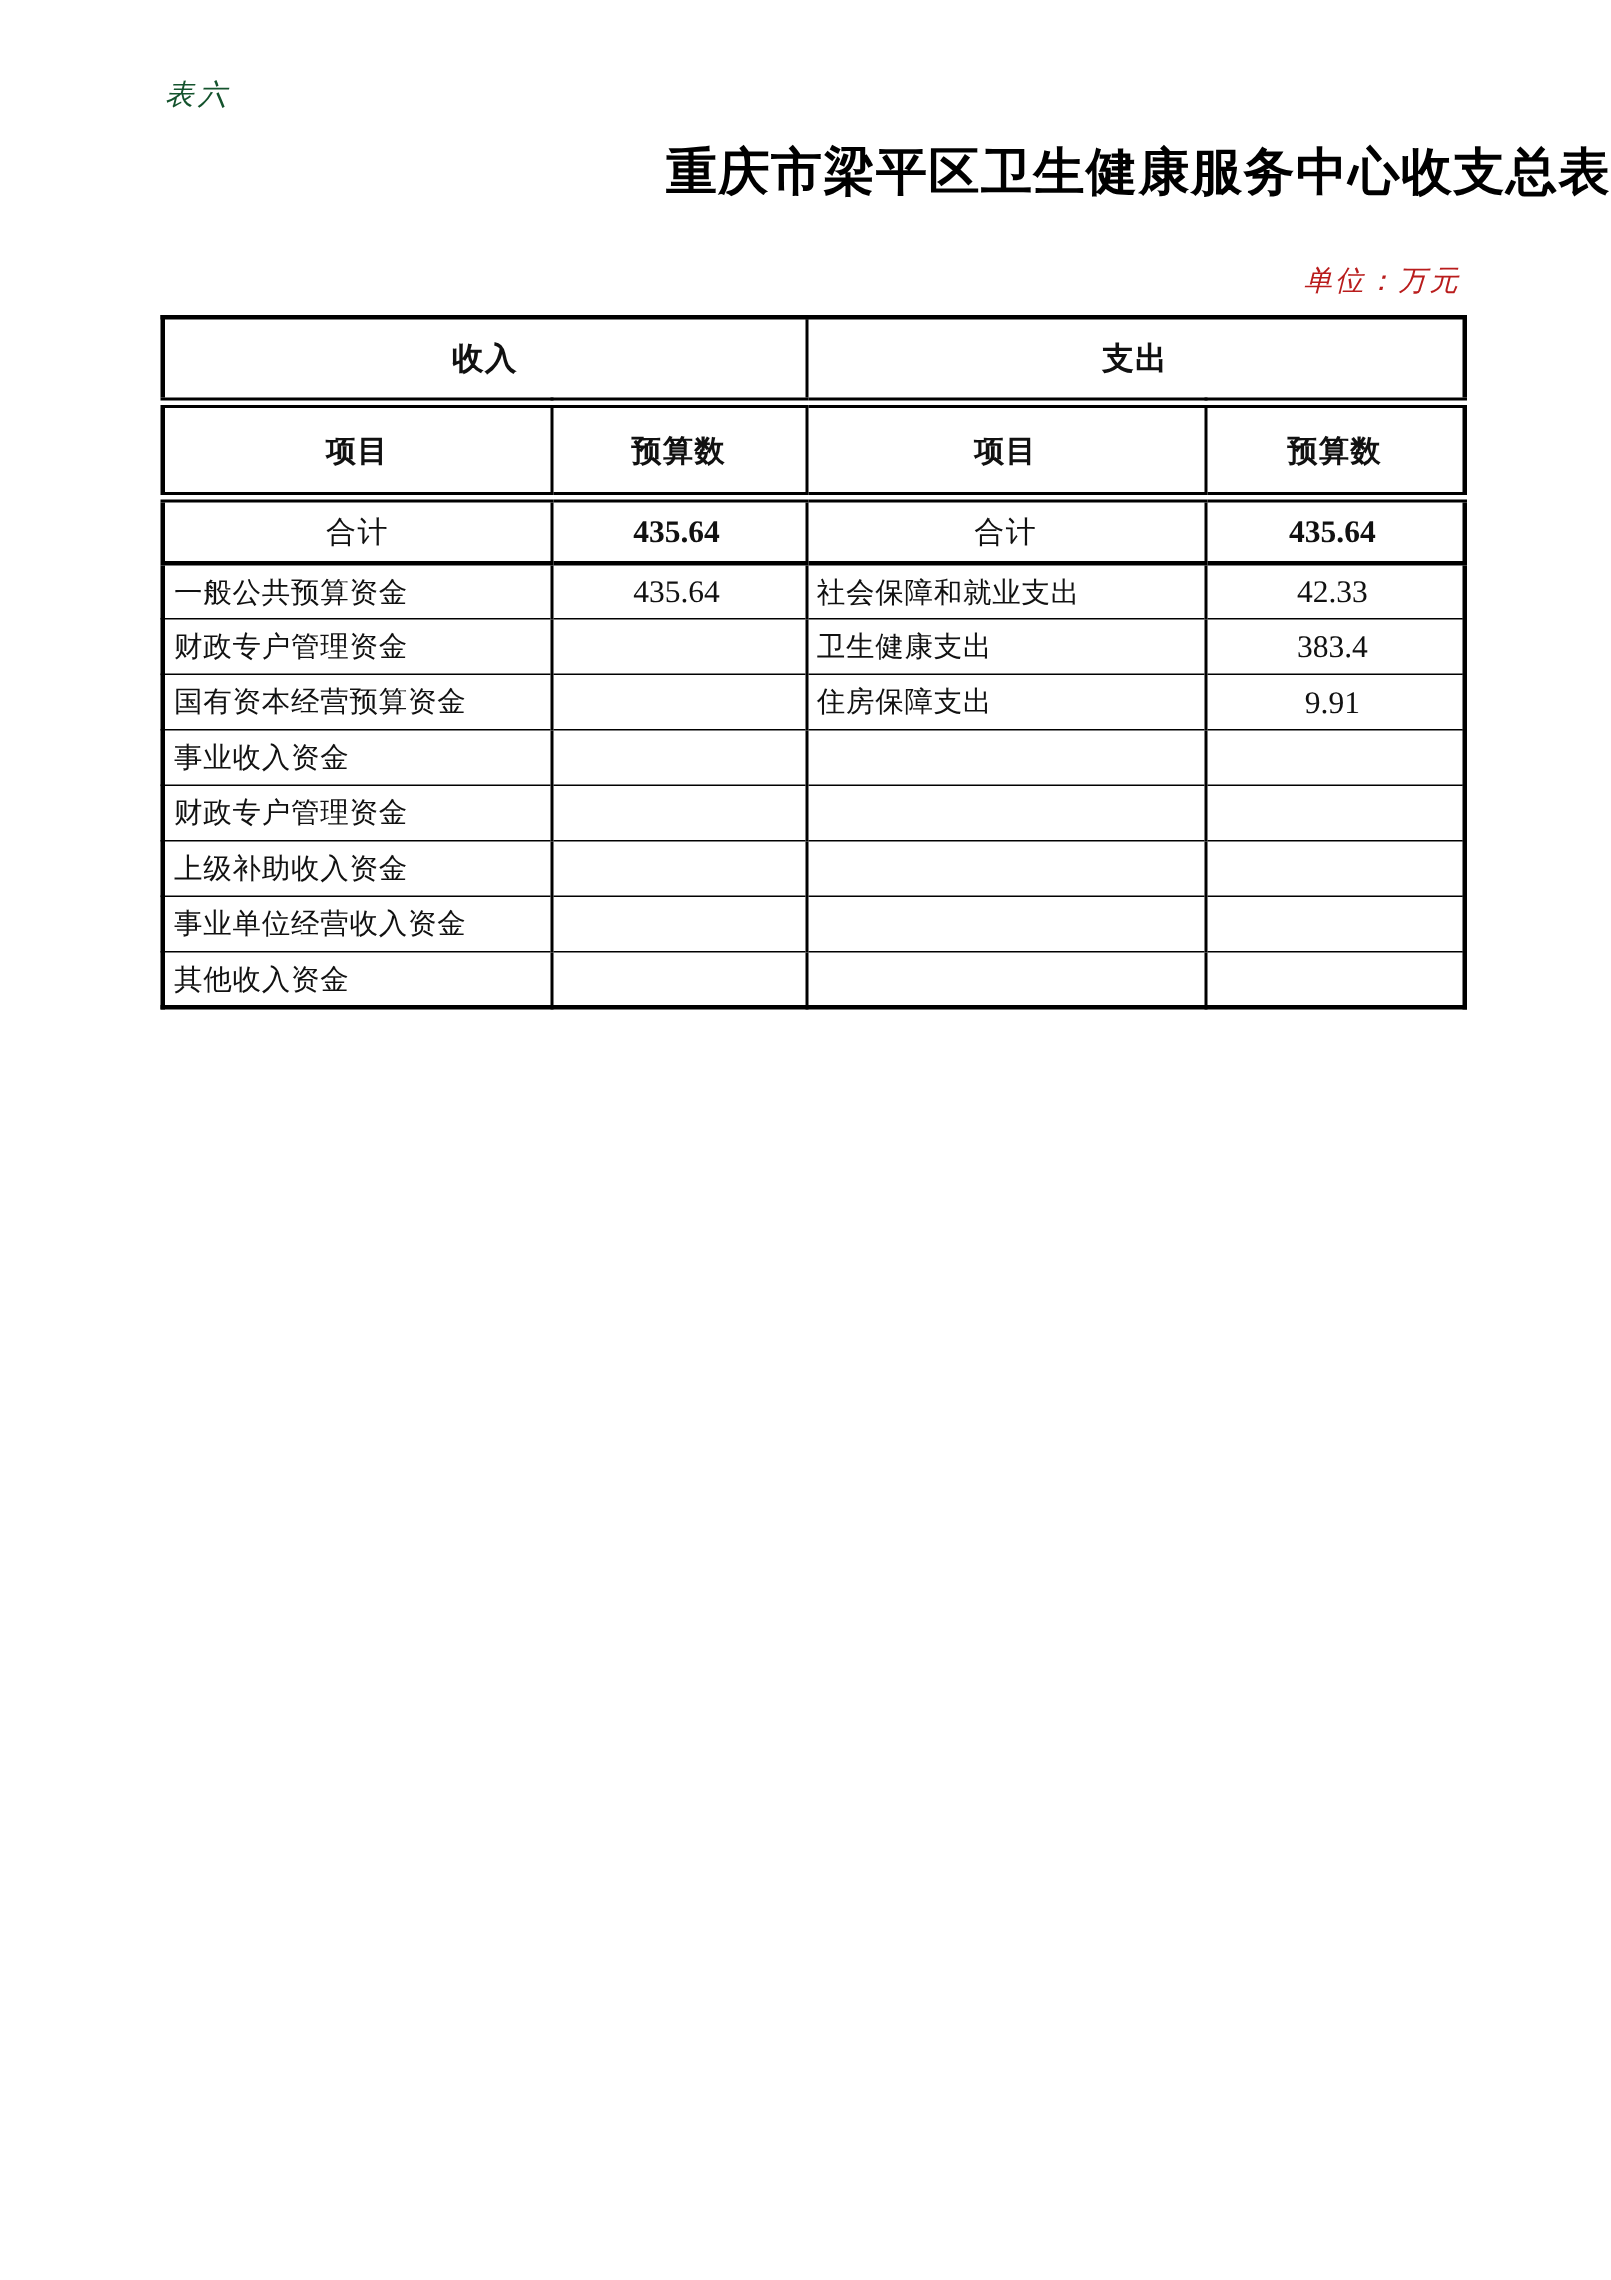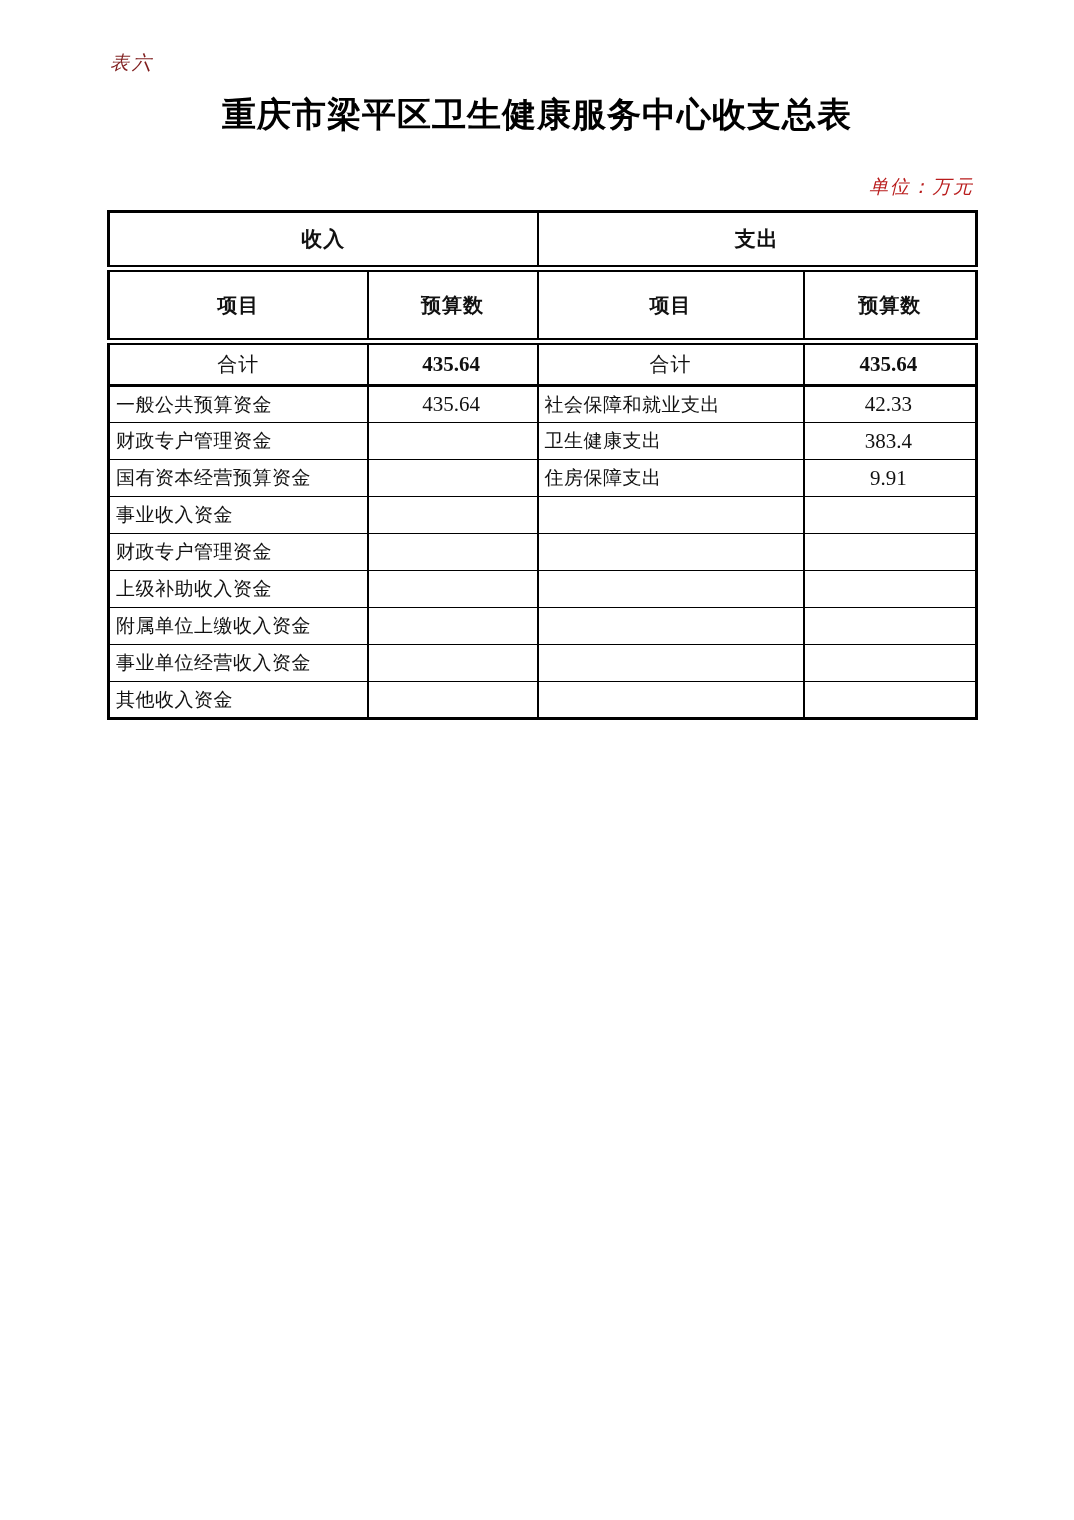--- a/index.html
+++ b/index.html
@@ -9,26 +9,26 @@
     position: relative;
     font-family: "DejaVu Serif", serif;
     color: #111;
   }
   .page { position: absolute; inset: 0; background: #fff; }
 
   .table-tag {
     position: absolute; left: 110px; top: 50px;
     font-family: "DejaVu Serif", serif;
     font-style: italic;
-    font-size: 19px; color: #7f1d1d;
+    font-size: 19px; color: #14532d;
     letter-spacing: 3px;
   }
   .doc-title {
     position: absolute; left: 0; top: 92px; width: 1074px;
-    text-align: center;
+    text-align: right;
     font-family: Liberation Sans, sans-serif;
     font-weight: bold;
     font-size: 34px;
     letter-spacing: 1px;
     color: #000;
   }
   .unit-note {
     position: absolute; top: 174px; right: 100px;
     font-family: "DejaVu Serif", serif;
     font-style: italic;
@@ -53,21 +53,21 @@
     white-space: nowrap;
   }
   tr.row-sections { height: 57px; }
   tr.row-sections th {
     font-family: Liberation Mono, monospace;
     font-weight: bold; font-size: 21px;
     text-align: center;
     border-bottom: 7px double #000;
     letter-spacing: 1px;
   }
-  tr.row-colheads { height: 73px; }
+  tr.row-colheads { height: 63px; }
   tr.row-colheads th {
     font-family: "Liberation Sans", sans-serif;
     font-weight: bold; font-size: 20px;
     text-align: center;
     border-bottom: 7px double #000;
     letter-spacing: 1px;
   }
   tr.row-total { height: 44px; margin-left: 11px; }
   tr.row-total td { border-bottom: 3px solid #000; }
   tr.row-total .total-label {
@@ -161,26 +161,20 @@
       <td class="lbl"></td>
       <td class="num"></td>
     </tr>
     <tr class="row-data">
       <td class="lbl">上级补助收入资金</td>
       <td class="num"></td>
       <td class="lbl"></td>
       <td class="num"></td>
     </tr>
     <tr class="row-data">
-      <td class="lbl">附属单位上缴收入资金</td>
-      <td class="num"></td>
-      <td class="lbl"></td>
-      <td class="num"></td>
-    </tr>
-    <tr class="row-data">
       <td class="lbl">事业单位经营收入资金</td>
       <td class="num"></td>
       <td class="lbl"></td>
       <td class="num"></td>
     </tr>
     <tr class="row-data">
       <td class="lbl">其他收入资金</td>
       <td class="num"></td>
       <td class="lbl"></td>
       <td class="num"></td>

